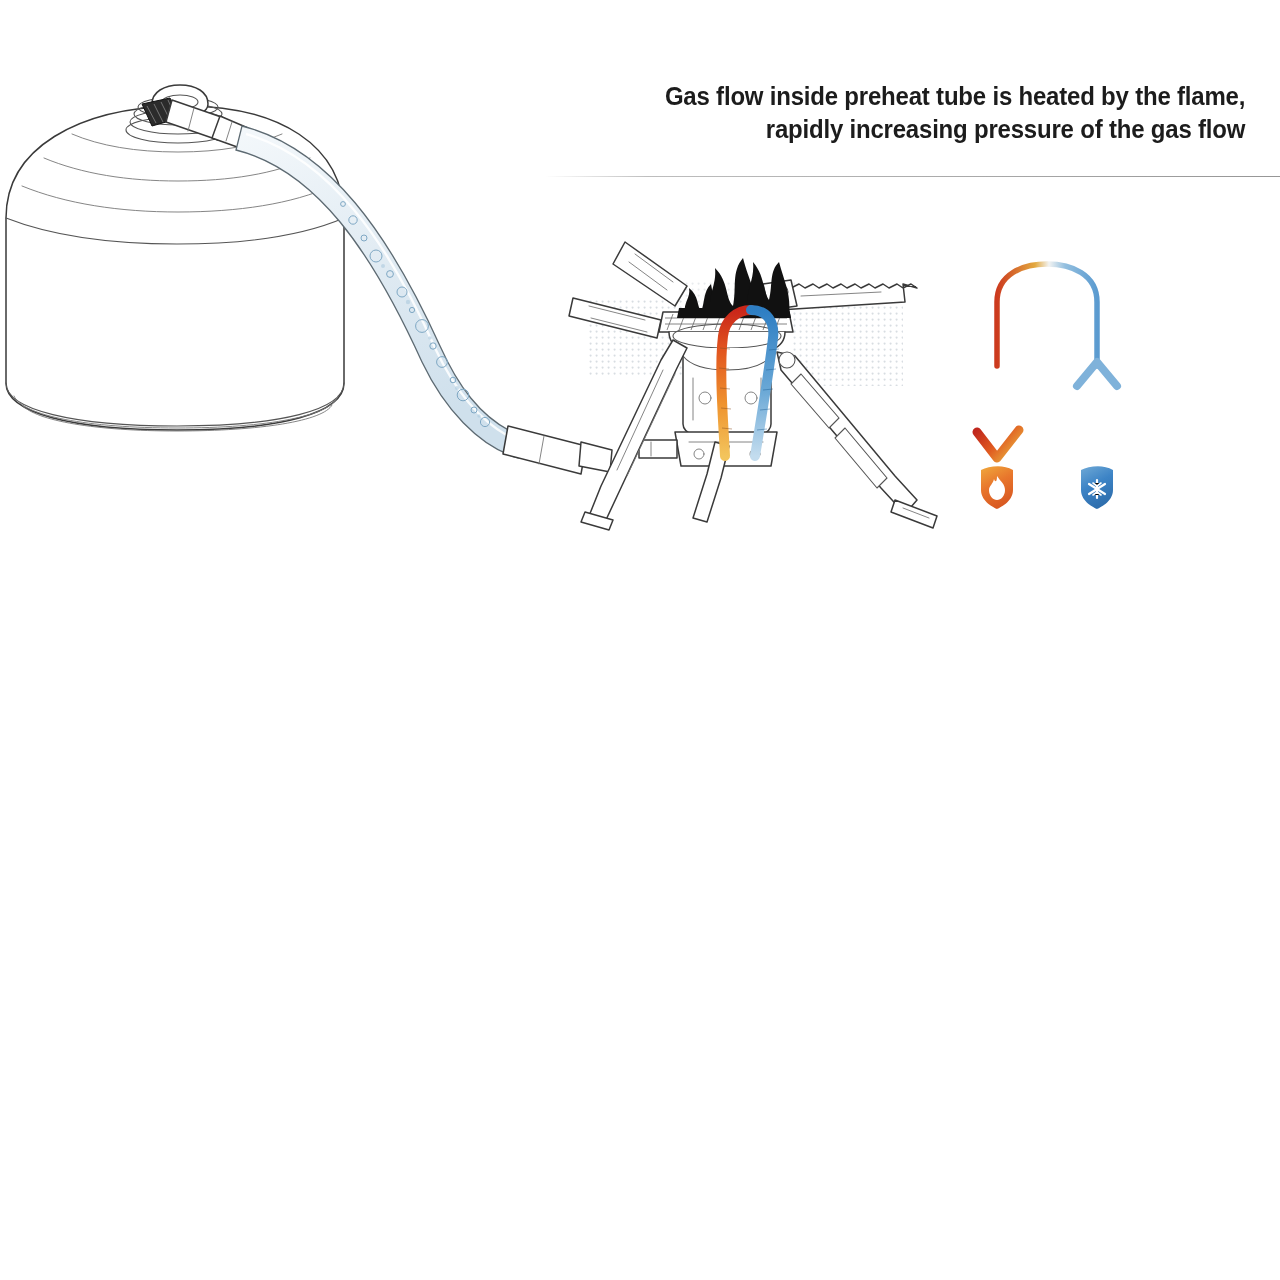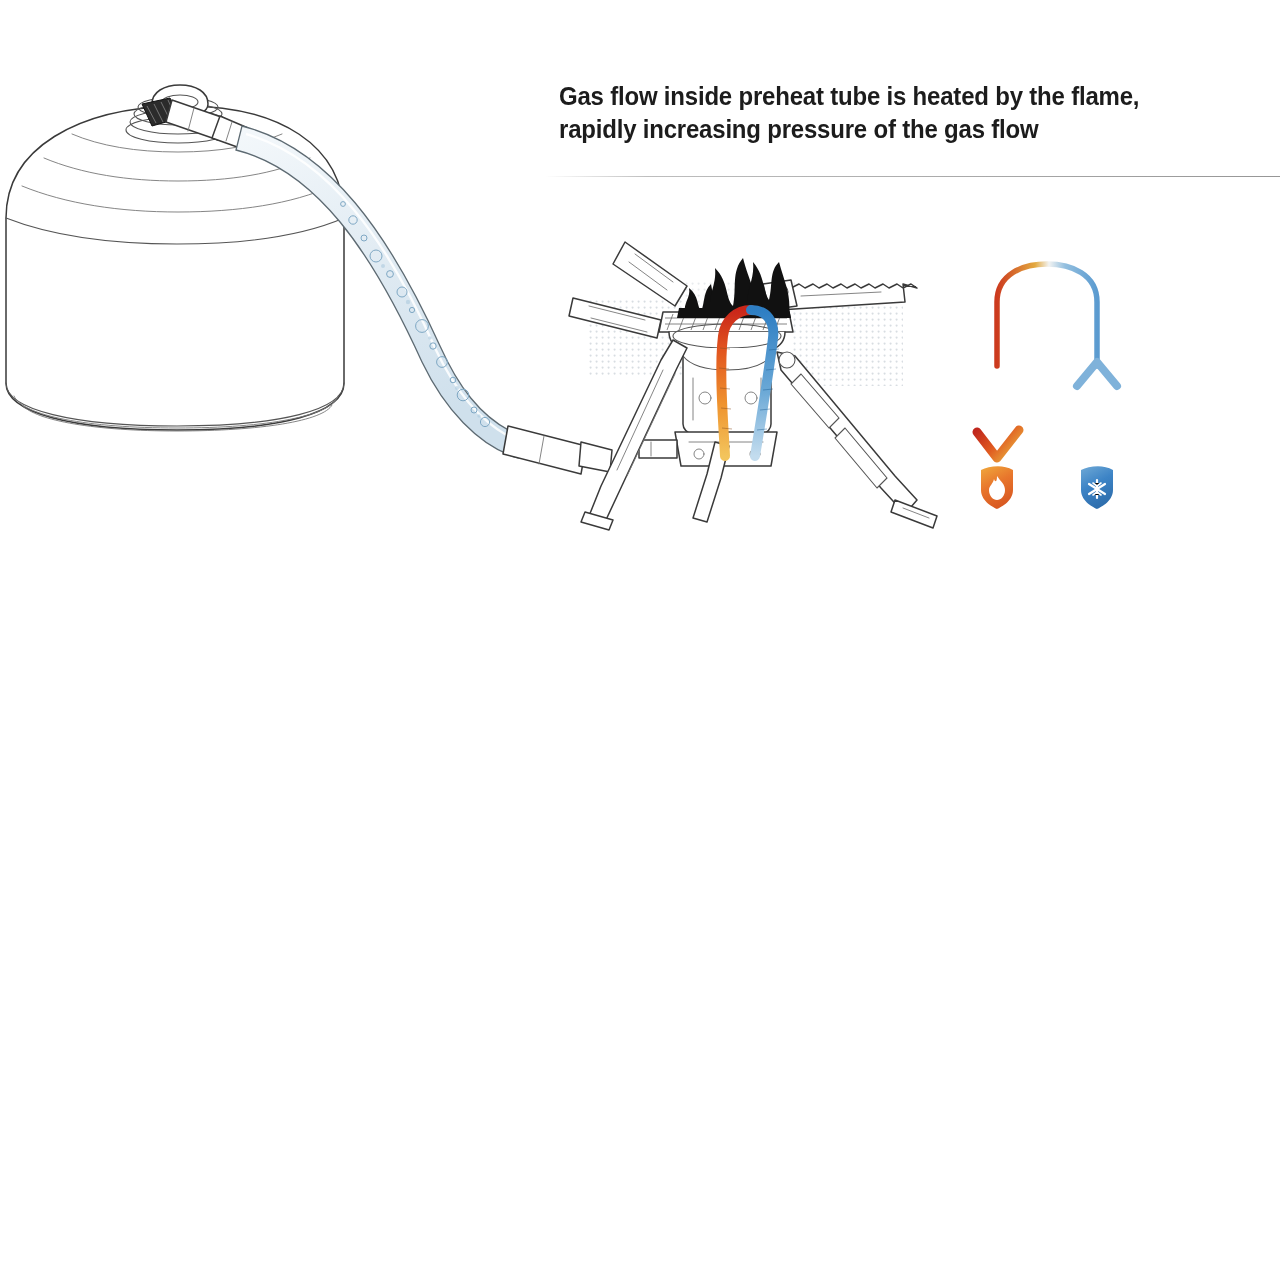--- a/index.html
+++ b/index.html
@@ -13,20 +13,21 @@
     height: 1280px;
     font-family: "Liberation Sans", sans-serif;
     overflow: hidden;
     position: relative;
   }
   #page {
     position: relative;
     width: 1280px;
     height: 1280px;
     background: #ffffff;
+    text-align: right;
   }
 
   
   .panel {
     position: absolute;
     left: 0;
     width: 1280px;
   }
   #panel-top    { top: 0;   height: 640px; }
   #panel-bottom { top: 640px; height: 640px; }

